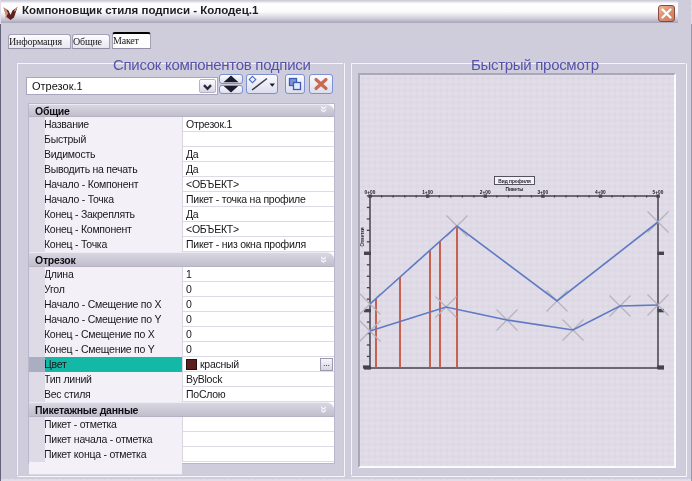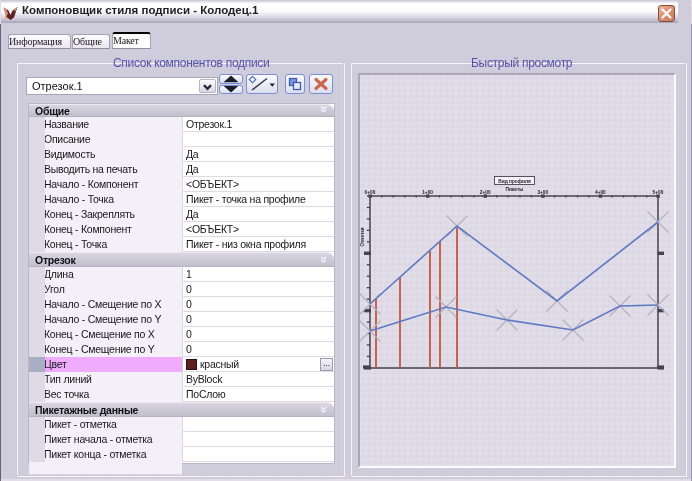--- a/index.html
+++ b/index.html
@@ -25,21 +25,21 @@
   #closebtn svg { position:absolute; left:2px; top:2px; }
   
   .tab { position:absolute; top:34px; height:15px; border:1px solid #a5a1b5; border-bottom:1px solid #918da2;
     border-radius:3px 3px 0 0; background:linear-gradient(#fdfdfe,#e9e6f0);
     font-size:10px; letter-spacing:-0.2px; color:#1a1a1e; line-height:14px;font-family:Liberation Serif, serif; }
   .tab.active { top:32px; height:17px; background:#fdfdfe;
     border-top:2px solid #000000; line-height:14px; }
   
   .fs { position:absolute; border:1px solid #cdc9db; border-radius:1px;
         box-shadow:inset 1px 1px 0 #f6f5fa, 1px 1px 0 #f6f5fa; }
-  .fs .lbl { position:absolute; top:-7px; font-size:12px; letter-spacing:-0.3px; color:#5553a8; padding:0 3px; }
+  .fs .lbl { position:absolute; top:-7px; font-size:15px; letter-spacing:-0.3px; color:#5553a8; padding:0 3px; }
   
   #combo { position:absolute; left:26px; top:77px; width:192px; height:18px;
     background:#fff; border:1px solid #a9a5bc; font-size:11px; color:#111; }
   #combo .t { position:absolute; left:5px; top:2px; }
   #combo .btn { position:absolute; right:1px; top:1px; width:17px; height:14px;
     border:1px solid #b5b2c6; border-radius:2px;
     background:linear-gradient(#fcfcfe,#d9d6e4); }
   
   .tbtn { position:absolute; top:74px; height:20px; border:1px solid #7b8fd4; border-radius:3px;
     background:linear-gradient(#fbfbfd,#dadeee); }
@@ -50,21 +50,21 @@
     background:linear-gradient(#d9d6e2, #c2bfcd); border-bottom:1px solid #b6b2c4;
     border-top:1px solid #eceaf2; border-top-right-radius:7px; color:#101014; }
   .sech .chev { position:absolute; right:6px; top:-1px; color:#f4f3f8; font-weight:bold; font-size:13px;
     transform:rotate(90deg); }
   .row { position:relative; height:15px; line-height:15px; }
   .row .lab { position:absolute; left:0; top:0; width:153px; height:28px;
      background:#f3f1f7; border-bottom:1px solid #d9d6e3; padding-left:15px; overflow:hidden;}
   .row .ind { position:absolute; left:0; top:0; width:16px; height:15px; background:#dedbe7; }
   .row .val { position:absolute; left:153px; top:0; right:0; height:15px;
      background:#fff; border-bottom:1px solid #dddae6; border-left:1px solid #d9d6e3; padding-left:3px; overflow:hidden;}
-  .row.sel .lab { background:#f0abfc; }
+  .row.sel .lab { background:#14b8a6; }
   .row.sel .ind { background:#a9aec2; }
   
   #panel { position:absolute; left:358px; top:73px; width:318px; height:395px;
     border-top:2px solid #aba7b8; border-left:2px solid #aba7b8;
     border-right:2px solid #fbfbfd; border-bottom:2px solid #fbfbfd; }
   #chart { position:absolute; left:0; top:0; }
 </style></head>
 <body class="dots">
 <div id="frame"></div>
 <div id="ledge"></div>
@@ -136,21 +136,21 @@
 </div>
 
 <div id="grid">
 <div class="sech" style="height:13px;line-height:12px;">Общие<span class="chev" style="top:-2px;">»</span></div>
 <div class="row">
       <div class="lab">Название</div>
       <div class="ind"></div>
       <div class="val">Отрезок.1</div>
     </div>
 <div class="row">
-      <div class="lab">Описание</div>
+      <div class="lab">Быстрый</div>
       <div class="ind"></div>
       <div class="val"></div>
     </div>
 <div class="row">
       <div class="lab">Видимость</div>
       <div class="ind"></div>
       <div class="val">Да</div>
     </div>
 <div class="row">
       <div class="lab">Выводить на печать</div>
@@ -217,21 +217,21 @@
       <div class="lab">Цвет</div>
       <div class="ind"></div>
       <div class="val"><span style="display:inline-block;width:11px;height:11px;background:#5e1f1f;border:1px solid #2a0f0f;vertical-align:-2px;margin-right:3px;"></span>красный<span style="position:absolute;right:1px;top:1px;width:13px;height:13px;background:linear-gradient(#f6f5fa,#d8d5e2);border:1px solid #9d99ae;font-size:9px;line-height:9px;text-align:center;color:#333;">...</span></div>
     </div>
 <div class="row">
       <div class="lab">Тип линий</div>
       <div class="ind"></div>
       <div class="val">ByBlock</div>
     </div>
 <div class="row">
-      <div class="lab">Вес точка</div>
+      <div class="lab">Вес стиля</div>
       <div class="ind"></div>
       <div class="val">ПоСлою</div>
     </div>
 <div class="sech">Пикетажные данные<span class="chev">»</span></div>
 <div class="row">
       <div class="lab">Пикет - отметка</div>
       <div class="ind"></div>
       <div class="val"></div>
     </div>
 <div class="row">

